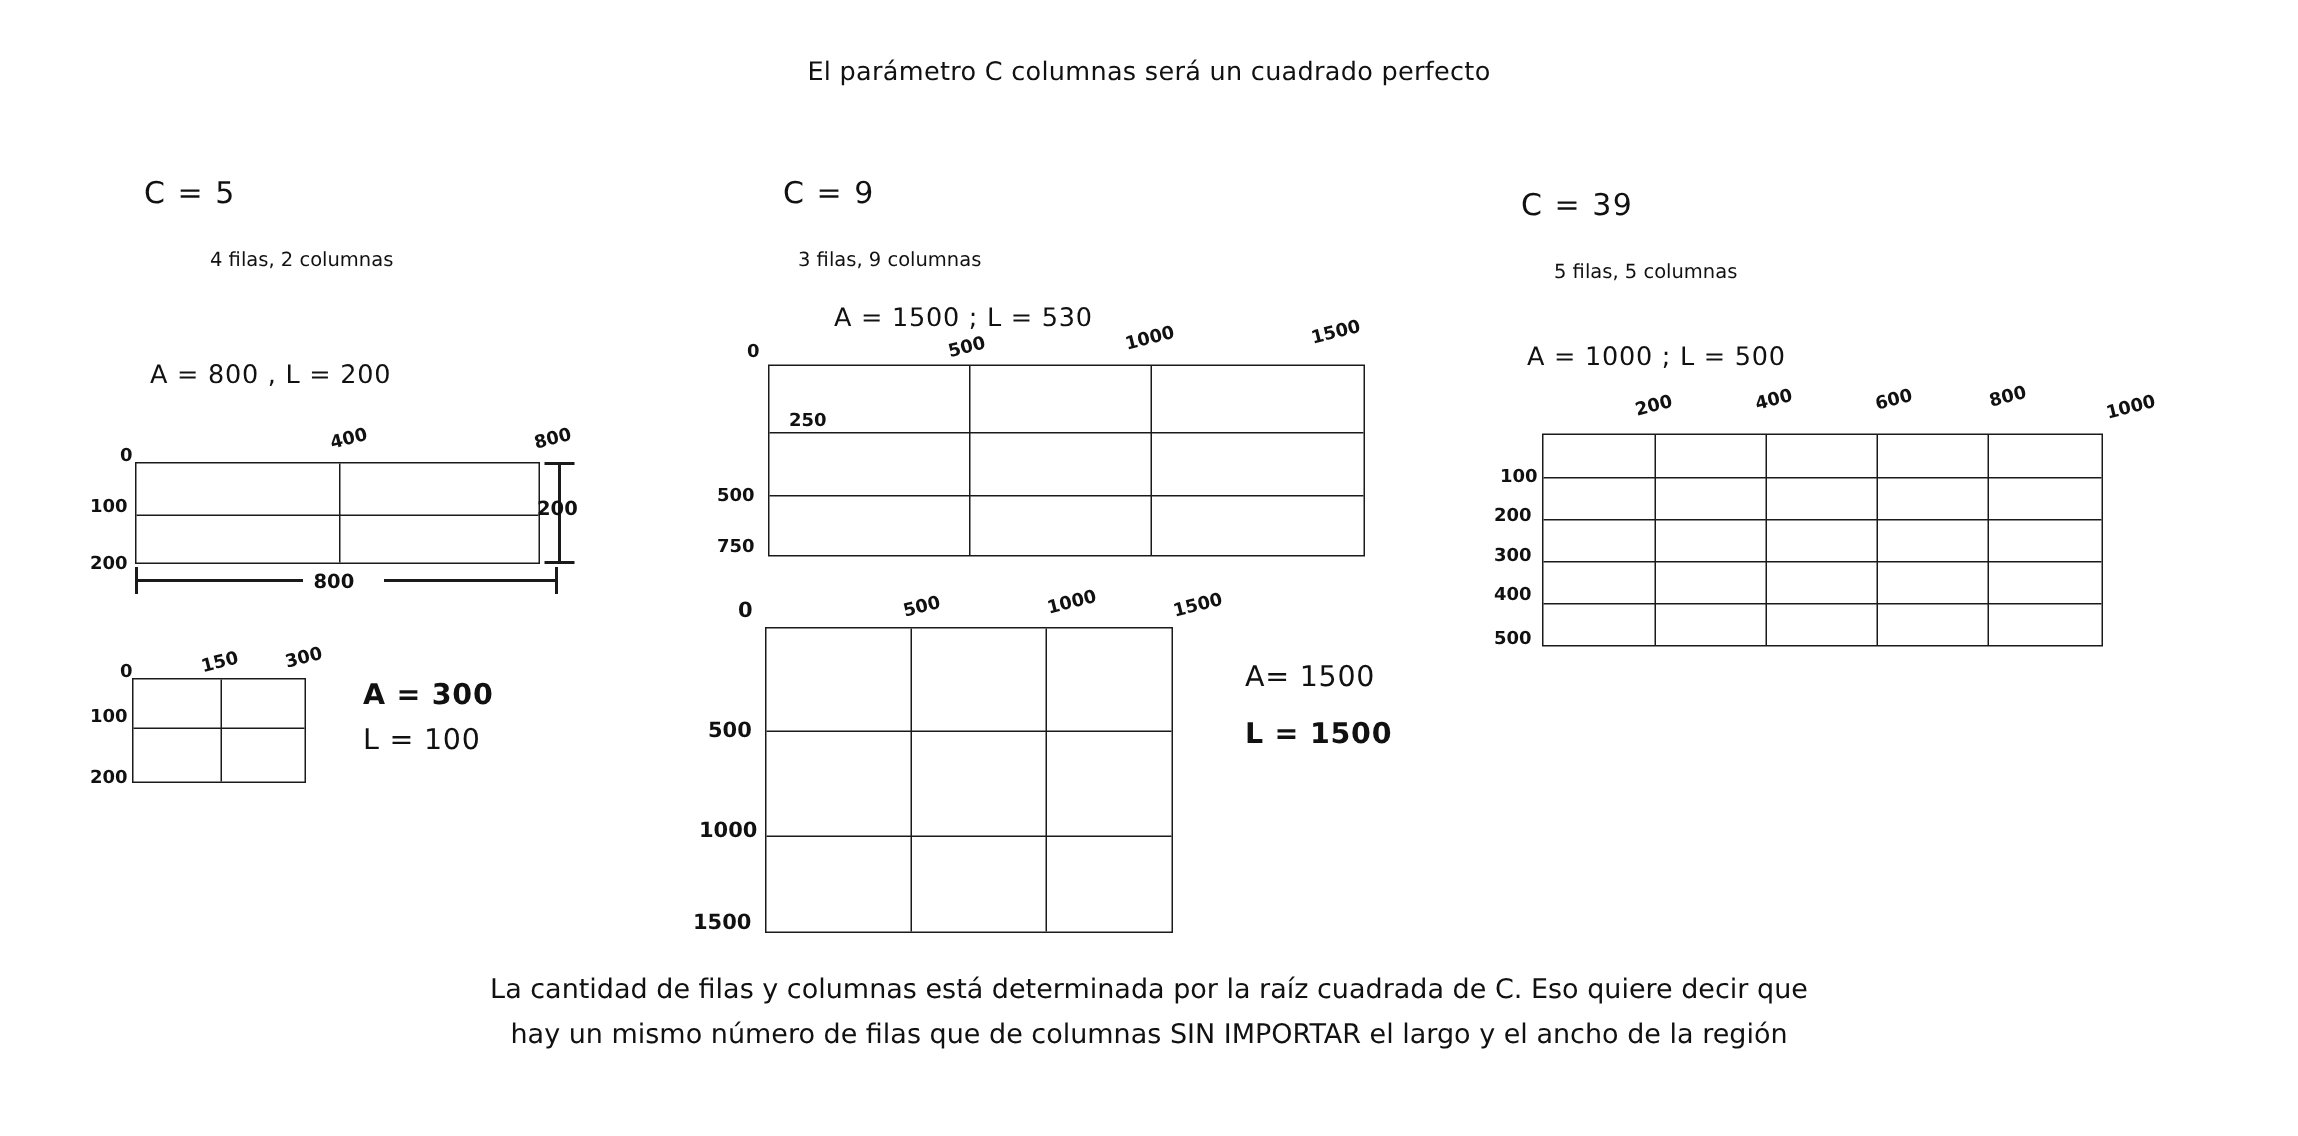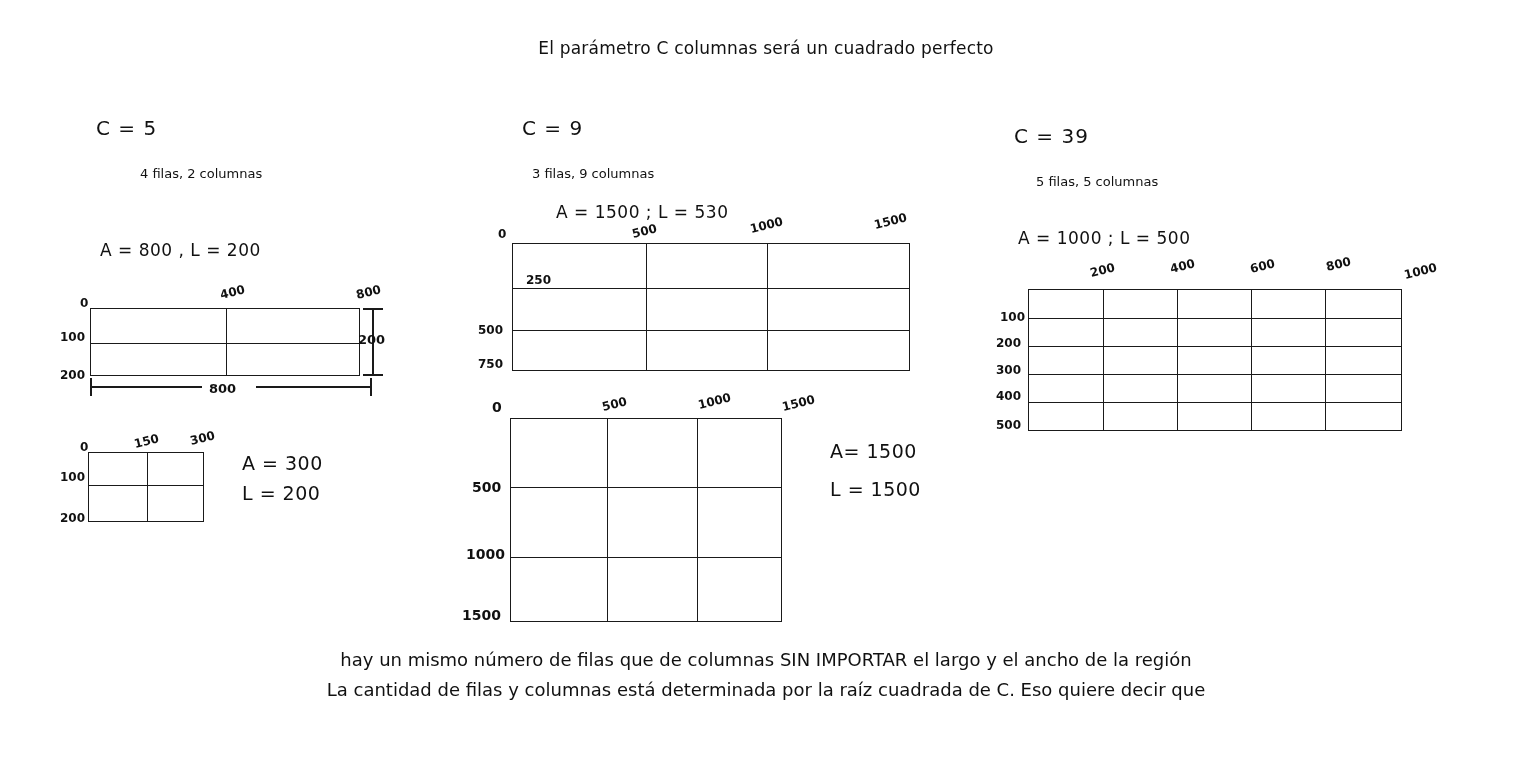--- a/index.html
+++ b/index.html
@@ -88,22 +88,22 @@
 <div class="abs hand tick-rot" style="left:136px; top:437px;">150</div>
 <div class="abs hand tick-rot" style="left:192px; top:434px;">300</div>
 <div class="abs hand tick" style="left:60px; top:470px;">100</div>
 <div class="abs hand tick" style="left:60px; top:511px;">200</div>
 
 <div class="grid" style="left:88px; top:452px; width:116px; height:70px; border-width:1.2px;">
   <div class="gl-v thin" style="left:58px;"></div>
   <div class="gl-h thin" style="top:32px;"></div>
 </div>
 
-<div class="abs hand big-val" style="left:242px; top:452px;">A = 300</div>
-<div class="abs hand big-val" style="left:242px; top:482px;">L = 200</div>
+<div class="abs hand big-val" style="left:242px; top:452px;font-weight:bold;">A = 300</div>
+<div class="abs hand big-val" style="left:242px; top:482px;">L = 100</div>
 
 <div class="abs hand c-label" style="left:522px; top:116px;">C = 9</div>
 <div class="abs hand sub-label" style="left:532px; top:166px;">3 filas, 9 columnas</div>
 
 <div class="abs hand al-label" style="left:556px; top:202px;">A = 1500 ;  L = 530</div>
 
 <div class="abs hand tick" style="left:498px; top:227px;">0</div>
 <div class="abs hand tick-rot" style="left:634px; top:227px;">500</div>
 <div class="abs hand tick-rot" style="left:752px; top:222px;">1000</div>
 <div class="abs hand tick-rot" style="left:876px; top:218px;">1500</div>
@@ -127,21 +127,21 @@
 <div class="abs hand tick" style="left:462px; top:607px; font-size:14px;">1500</div>
 
 <div class="grid" style="left:510px; top:418px; width:272px; height:204px; border-width:1.2px;">
   <div class="gl-v thin" style="left:96px;"></div>
   <div class="gl-v thin" style="left:186px;"></div>
   <div class="gl-h thin" style="top:68px;"></div>
   <div class="gl-h thin" style="top:138px;"></div>
 </div>
 
 <div class="abs hand big-val" style="left:830px; top:440px;">A= 1500</div>
-<div class="abs hand big-val" style="left:830px; top:478px;">L = 1500</div>
+<div class="abs hand big-val" style="left:830px; top:478px;font-weight:bold;">L = 1500</div>
 
 <div class="abs hand c-label" style="left:1014px; top:124px;">C = 39</div>
 <div class="abs hand sub-label" style="left:1036px; top:174px;">5 filas, 5 columnas</div>
 
 <div class="abs hand al-label" style="left:1018px; top:228px;">A = 1000 ;  L = 500</div>
 
 <div class="abs hand tick-rot" style="left:1092px; top:266px;">200</div>
 <div class="abs hand tick-rot" style="left:1172px; top:262px;">400</div>
 <div class="abs hand tick-rot" style="left:1252px; top:262px;">600</div>
 <div class="abs hand tick-rot" style="left:1328px; top:260px;">800</div>
@@ -158,15 +158,15 @@
   <div class="gl-v" style="left:148px;"></div>
   <div class="gl-v" style="left:222px;"></div>
   <div class="gl-v" style="left:296px;"></div>
   <div class="gl-h thin" style="top:28px;"></div>
   <div class="gl-h thin" style="top:56px;"></div>
   <div class="gl-h thin" style="top:84px;"></div>
   <div class="gl-h thin" style="top:112px;"></div>
 </div>
 
 <div class="abs hand" id="caption">
+  <div>La cantidad de filas y columnas está determinada por la raíz cuadrada de C. Eso quiere decir que</div>
   <div>hay un mismo número de filas que de columnas SIN IMPORTAR el largo y el ancho de la región</div>
-  <div>La cantidad de filas y columnas está determinada por la raíz cuadrada de C. Eso quiere decir que</div>
 </div>
 
 </body></html>

